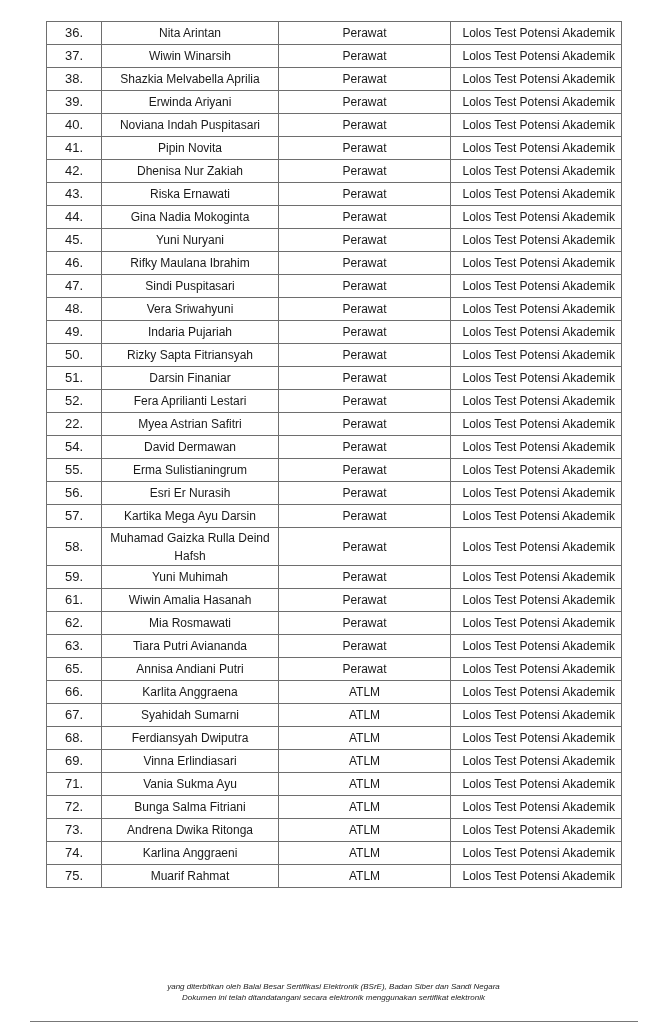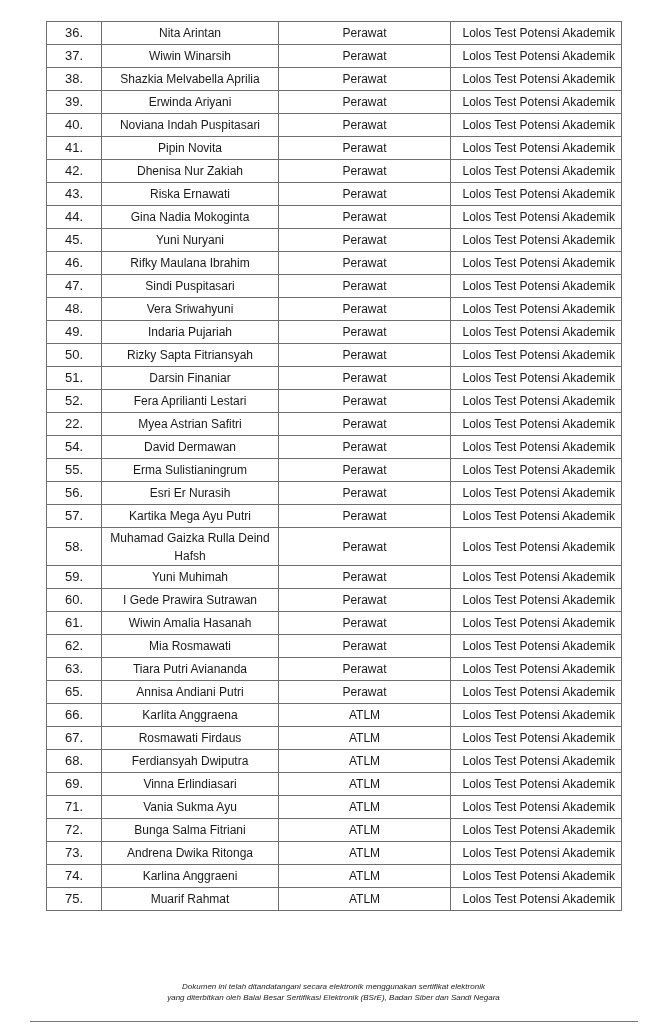--- a/index.html
+++ b/index.html
@@ -151,43 +151,37 @@
         <td class="status">Lolos Test Potensi Akademik</td>
       </tr>
       <tr>
         <td class="no">56.</td>
         <td class="name">Esri Er Nurasih</td>
         <td class="role">Perawat</td>
         <td class="status">Lolos Test Potensi Akademik</td>
       </tr>
       <tr>
         <td class="no">57.</td>
-        <td class="name">Kartika Mega Ayu Putri</td>
+        <td class="name">Kartika Mega Ayu Darsin</td>
         <td class="role">Perawat</td>
         <td class="status">Lolos Test Potensi Akademik</td>
       </tr>
       <tr class="tall">
         <td class="no">58.</td>
         <td class="name">Muhamad Gaizka Rulla Deind Hafsh</td>
         <td class="role">Perawat</td>
         <td class="status">Lolos Test Potensi Akademik</td>
       </tr>
       <tr>
         <td class="no">59.</td>
         <td class="name">Yuni Muhimah</td>
         <td class="role">Perawat</td>
         <td class="status">Lolos Test Potensi Akademik</td>
       </tr>
       <tr>
-        <td class="no">60.</td>
-        <td class="name">I Gede Prawira Sutrawan</td>
-        <td class="role">Perawat</td>
-        <td class="status">Lolos Test Potensi Akademik</td>
-      </tr>
-      <tr>
         <td class="no">61.</td>
         <td class="name">Wiwin Amalia Hasanah</td>
         <td class="role">Perawat</td>
         <td class="status">Lolos Test Potensi Akademik</td>
       </tr>
       <tr>
         <td class="no">62.</td>
         <td class="name">Mia Rosmawati</td>
         <td class="role">Perawat</td>
         <td class="status">Lolos Test Potensi Akademik</td>
@@ -205,21 +199,21 @@
         <td class="status">Lolos Test Potensi Akademik</td>
       </tr>
       <tr>
         <td class="no">66.</td>
         <td class="name">Karlita Anggraena</td>
         <td class="role">ATLM</td>
         <td class="status">Lolos Test Potensi Akademik</td>
       </tr>
       <tr>
         <td class="no">67.</td>
-        <td class="name">Rosmawati Firdaus</td>
+        <td class="name">Syahidah Sumarni</td>
         <td class="role">ATLM</td>
         <td class="status">Lolos Test Potensi Akademik</td>
       </tr>
       <tr>
         <td class="no">68.</td>
         <td class="name">Ferdiansyah Dwiputra</td>
         <td class="role">ATLM</td>
         <td class="status">Lolos Test Potensi Akademik</td>
       </tr>
       <tr>
@@ -255,16 +249,16 @@
       <tr>
         <td class="no">75.</td>
         <td class="name">Muarif Rahmat</td>
         <td class="role">ATLM</td>
         <td class="status">Lolos Test Potensi Akademik</td>
       </tr>
     </tbody>
 </table>
 
 <div class="footer">
+  <div>yang diterbitkan oleh Balai Besar Sertifikasi Elektronik (BSrE), Badan Siber dan Sandi Negara</div>
   <div>Dokumen ini telah ditandatangani secara elektronik menggunakan sertifikat elektronik</div>
-  <div>yang diterbitkan oleh Balai Besar Sertifikasi Elektronik (BSrE), Badan Siber dan Sandi Negara</div>
 </div>
 <div class="rule"></div>
 
 </body></html>

